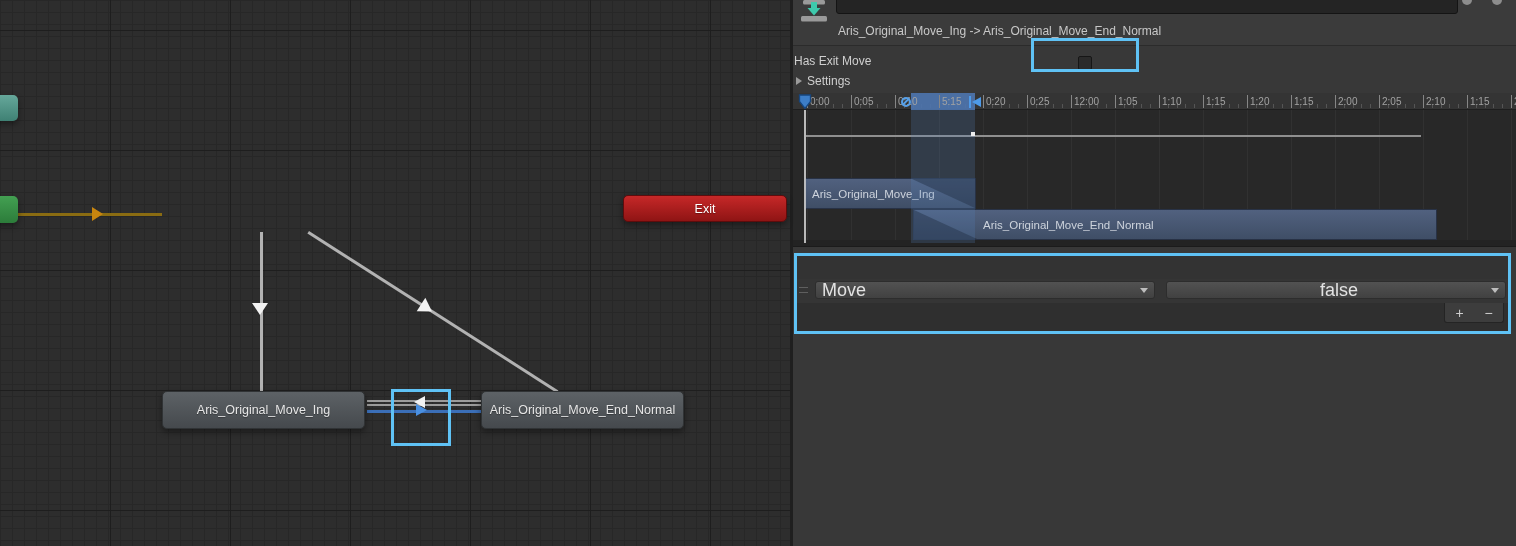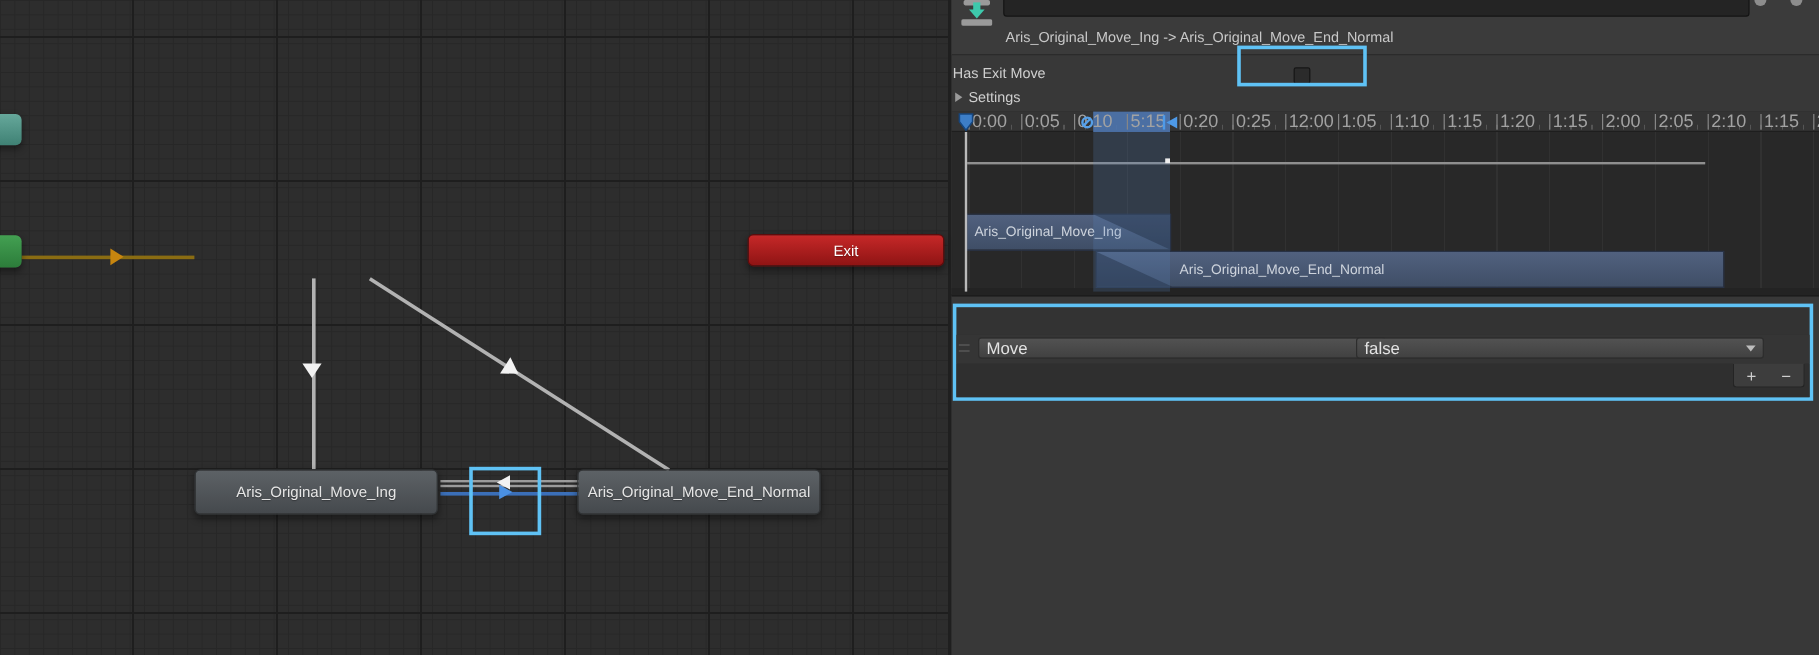--- a/index.html
+++ b/index.html
@@ -75,21 +75,21 @@
                    background:#2b2b2b; border:1px solid #161616; border-radius:2px; }
   #sel-box-check { position:absolute; left:1031px; top:38px; width:108px; height:34px;
                    border:3px solid #5fc2f5; z-index:6; }
   #settings-tri { position:absolute; left:796px; top:77px; width:0; height:0;
                   border-left:6px solid #9a9a9a; border-top:4.5px solid transparent; border-bottom:4.5px solid transparent; }
   #settings-label { position:absolute; left:807px; top:74px; font-size:12px; color:#cfcfcf; }
   
   #timeline { position:absolute; left:793px; top:93px; width:723px; height:154px; background:#282828; border-bottom:2px solid #1b1b1b; }
   #ruler { position:absolute; left:793px; top:93px; width:723px; height:17px; background:#343434; border-bottom:1px solid #1e1e1e; }
   .tick { position:absolute; top:95px; height:13px; line-height:13px; border-left:1px solid #868686;
-          padding-left:2px; font-size:15px; color:#a2a2a2; z-index:3; white-space:nowrap; }
+          padding-left:2px; font-size:10px; color:#a2a2a2; z-index:3; white-space:nowrap; }
   #minor-ticks { position:absolute; left:807px; top:104px; width:708px; height:4px; opacity:.5; z-index:2;
           background:repeating-linear-gradient(90deg,#777 0 1px,transparent 1px 8.8px); }
   #tl-grid { position:absolute; left:807px; top:110px; width:708px; height:133px;
           background:repeating-linear-gradient(90deg,rgba(255,255,255,.045) 0 1px,transparent 1px 44px); }
   #region-ruler { position:absolute; left:911px; top:93px; width:64px; height:17px; background:rgba(78,118,175,.9); z-index:2; }
   #region-body  { position:absolute; left:911px; top:110px; width:64px; height:133px; background:rgba(86,130,190,.22); z-index:2; }
   #playhead { position:absolute; left:798px; top:94px; z-index:5; }
   #playhead-line { position:absolute; left:804px; top:110px; width:2px; height:133px; background:rgba(235,235,235,.75); z-index:5; }
   #marker-start { position:absolute; left:901px; top:97px; width:10px; height:10px; border:2px solid #57a0e8; border-radius:50%; z-index:4; }
   #marker-start::after { content:""; position:absolute; left:-2px; top:2px; width:9px; height:1.5px; background:#57a0e8; transform:rotate(-45deg); }
@@ -110,24 +110,24 @@
   #tl-bottomstrip { position:absolute; left:793px; top:240px; width:723px; height:6px; background:#232323; }
   
   #cond-box { position:absolute; left:794px; top:253px; width:717px; height:81px;
               border:3px solid #5fc2f5; background:#333; z-index:5; }
   #cond-header { position:absolute; left:797px; top:256px; width:711px; height:22px; background:#3e3e3e;
                  border-bottom:1px solid #2a2a2a; font-size:12px; color:#d6d6d6; line-height:22px; padding-left:7px; z-index:6; }
   #cond-row { position:absolute; left:797px; top:279px; width:711px; height:24px; background:#353535; z-index:6; }
   #cond-handle { position:absolute; left:799px; top:287px; width:9px; height:6px; z-index:7;
                  border-top:1.5px solid #5f5f5f; border-bottom:1.5px solid #5f5f5f; }
   .dropdown { position:absolute; top:281px; height:18px; background:linear-gradient(180deg,#525252,#414141);
-              border:1px solid #2d2d2d; border-radius:3px; font-size:14px; color:#e2e2e2;
+              border:1px solid #2d2d2d; border-radius:3px; font-size:18px; color:#e2e2e2;
               line-height:16px; padding-left:6px; z-index:7; }
   #dd-param { left:815px;  width:340px; }
-  #dd-value { left:1130px; width:340px; }
+  #dd-value { left:1166px; width:340px;text-align:center; }
   .dd-caret { position:absolute; right:6px; top:6px; width:0; height:0;
               border-left:4.5px solid transparent; border-right:4.5px solid transparent; border-top:5px solid #bdbdbd; }
   #cond-footer { position:absolute; left:797px; top:303px; width:711px; height:28px; background:#2f2f2f; z-index:6; }
   #cond-btns { position:absolute; left:1444px; top:303px; width:60px; height:20px; background:#3d3d3d;
                border:1px solid #242424; border-top:none; border-radius:0 0 3px 3px; z-index:7;
                display:flex; align-items:center; justify-content:space-around; }
   .cond-btn { color:#cecece; font-size:14px; line-height:16px; cursor:default; }
 </style>
 </head>
 <body>

